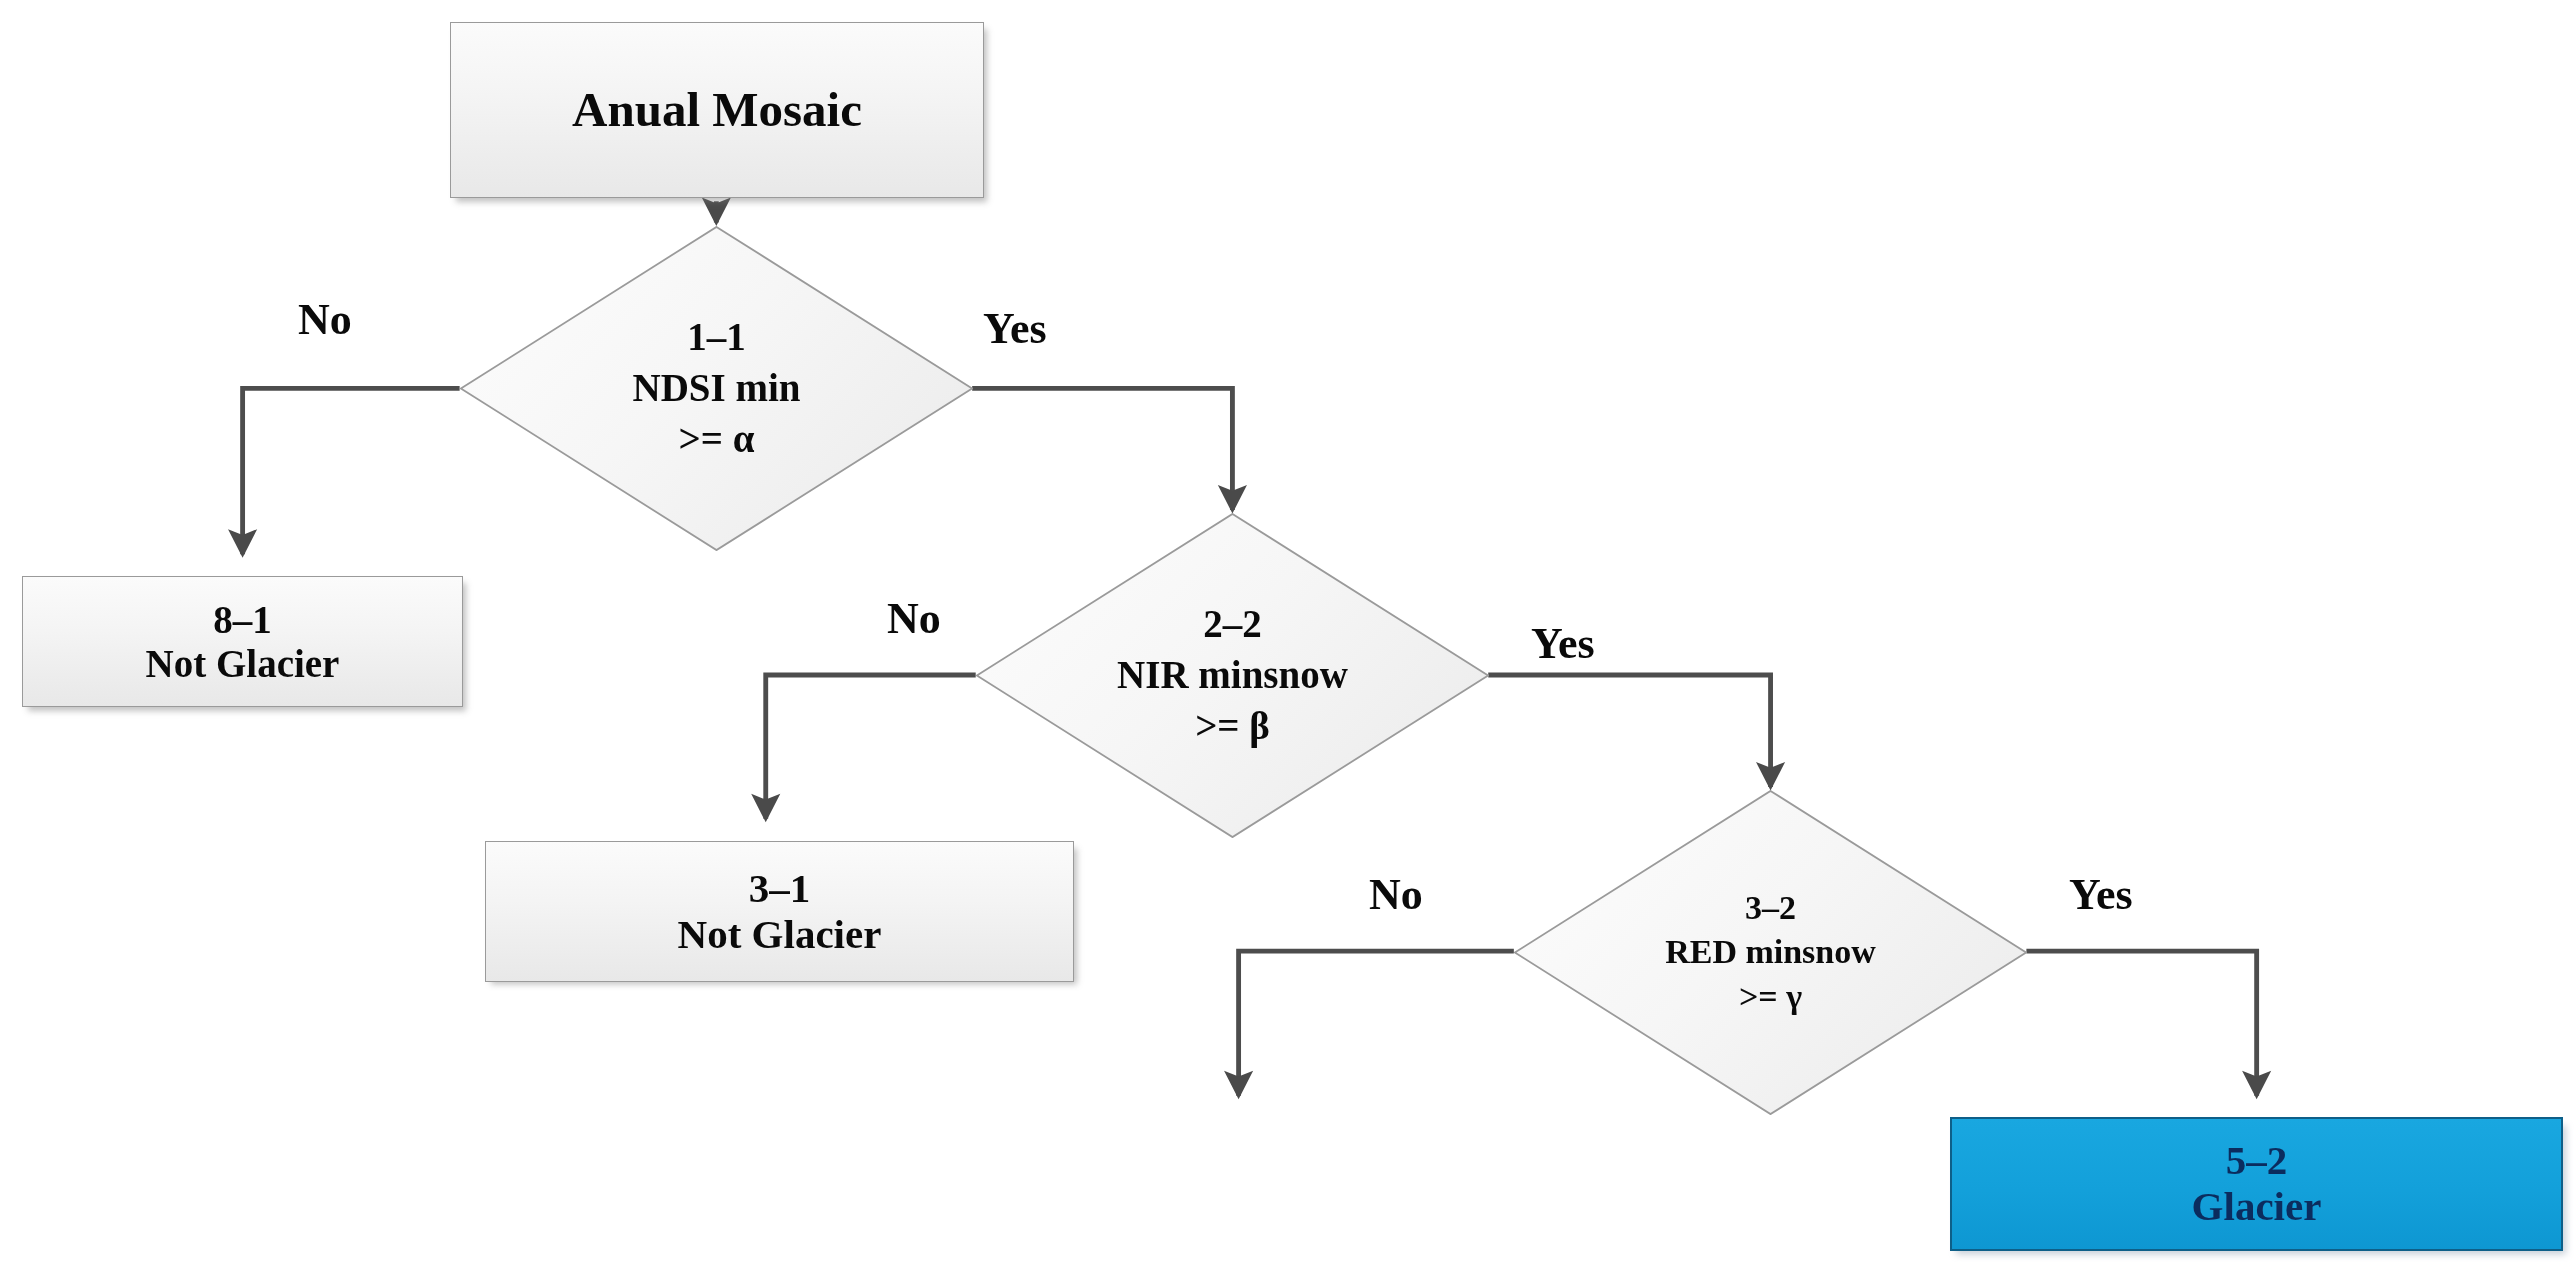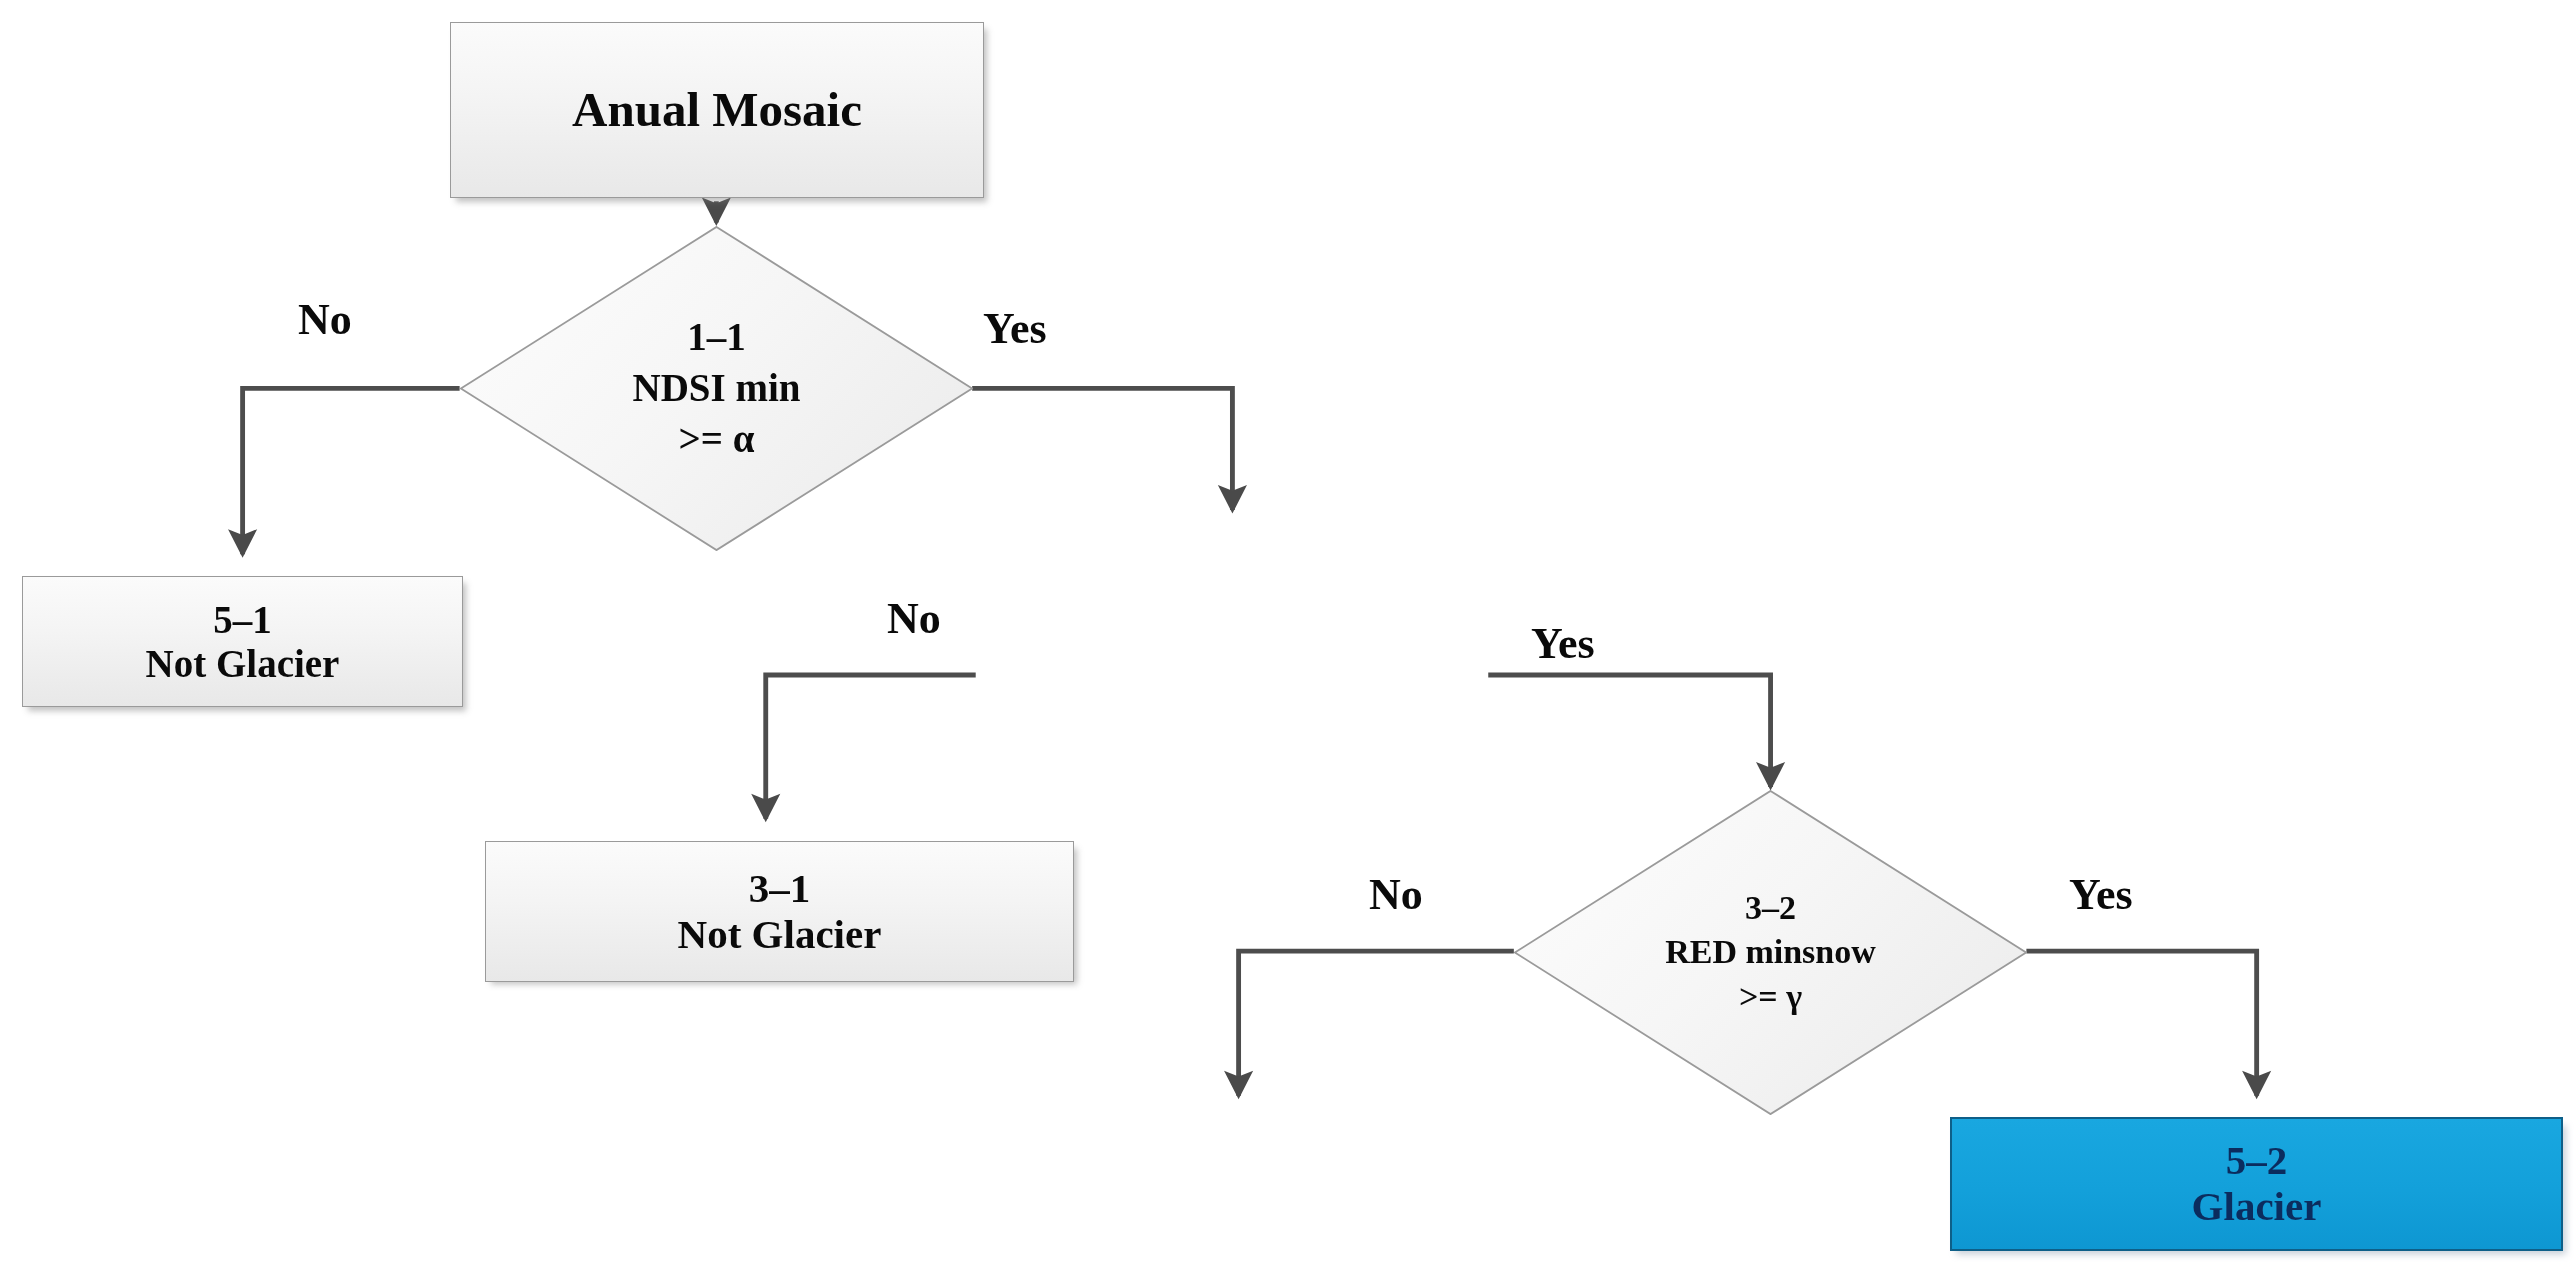--- a/index.html
+++ b/index.html
@@ -134,24 +134,35 @@
       <span class="dl1">1–1</span>
       <span class="dl2">NDSI min</span>
       <span class="dl3">&gt;= α</span>
     </div>
   </div>
 
   <div class="edge-label" style="left:298px; top:294px; font-size:44px;">No</div>
   <div class="edge-label" style="left:983px; top:303px; font-size:44px;">Yes</div>
 
   <div class="node-box" style="left:22px; top:576px; width:441px; height:131px; font-size:39px;">
-    <span class="ln1">5–1</span>
+    <span class="ln1">8–1</span>
     <span class="ln2">Not Glacier</span>
   </div>
 
+  <div class="node-diamond" style="left:976px; top:513px; width:513px; height:325px;">
+    <div class="dshape"></div>
+    <svg class="dborder" viewBox="0 0 582 368" preserveAspectRatio="none" xmlns="http://www.w3.org/2000/svg" aria-hidden="true">
+      <polygon points="291,1 581,184 291,367 1,184" fill="none" stroke="#9a9a9a" stroke-width="2"></polygon>
+    </svg>
+    <div class="dlabel" style="font-size:39px;">
+      <span class="dl1">2–2</span>
+      <span class="dl2">NIR minsnow</span>
+      <span class="dl3">&gt;= β</span>
+    </div>
+  </div>
 
   <div class="edge-label" style="left:887px; top:593px; font-size:44px;">No</div>
   <div class="edge-label" style="left:1531px; top:618px; font-size:44px;">Yes</div>
 
   <div class="node-box" style="left:485px; top:841px; width:589px; height:141px; font-size:41px;">
     <span class="ln1">3–1</span>
     <span class="ln2">Not Glacier</span>
   </div>
 
   <div class="node-diamond" style="left:1514px; top:790px; width:513px; height:325px;">

